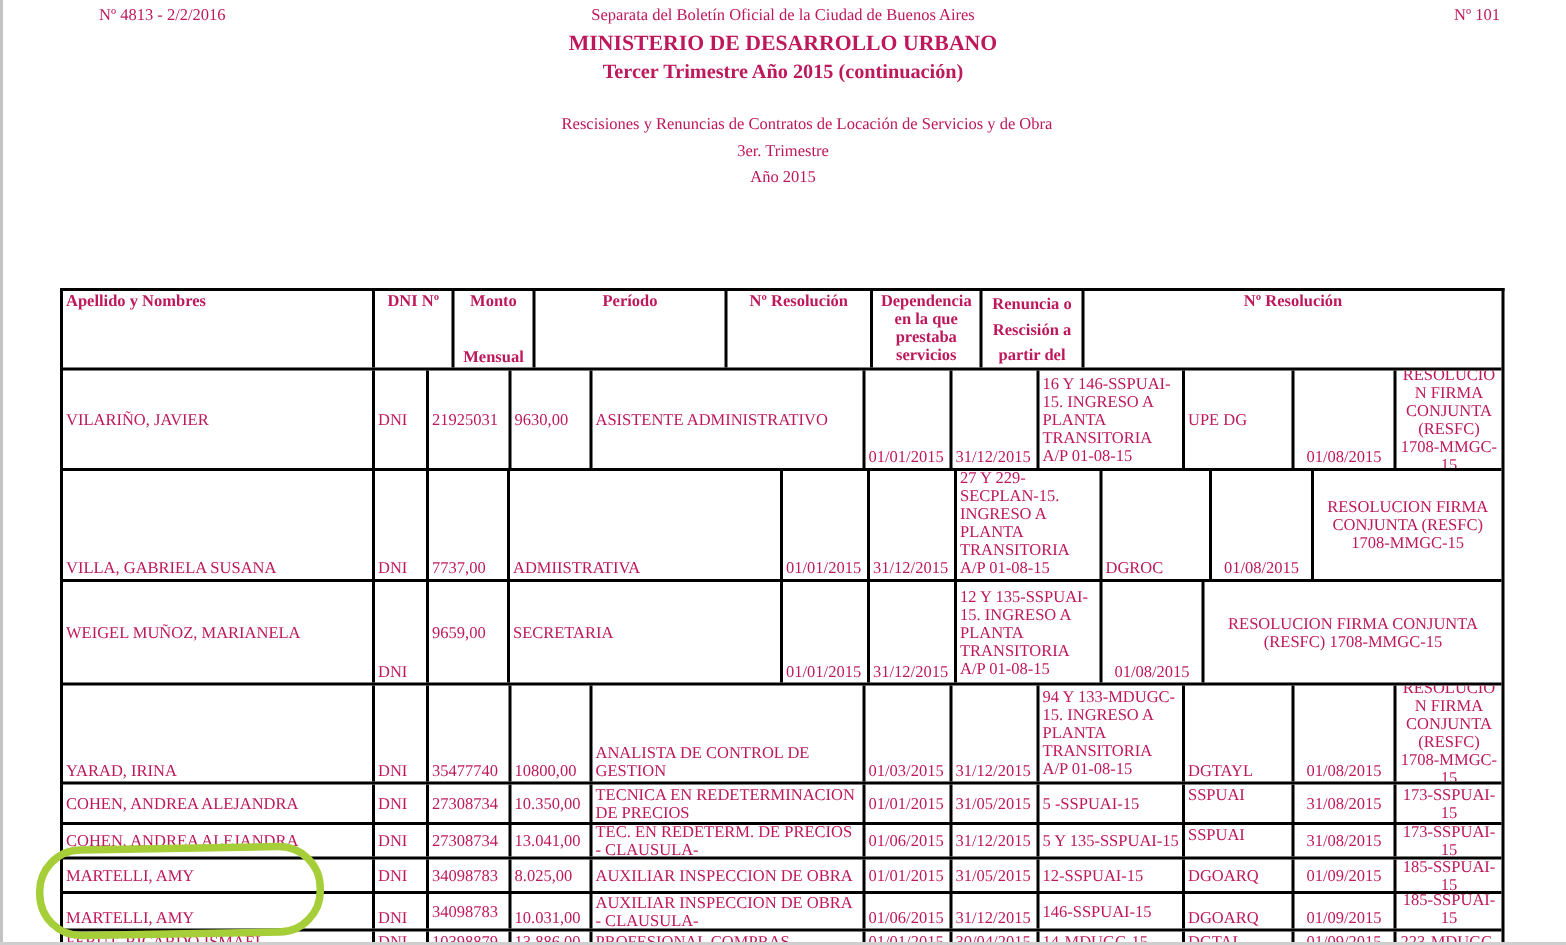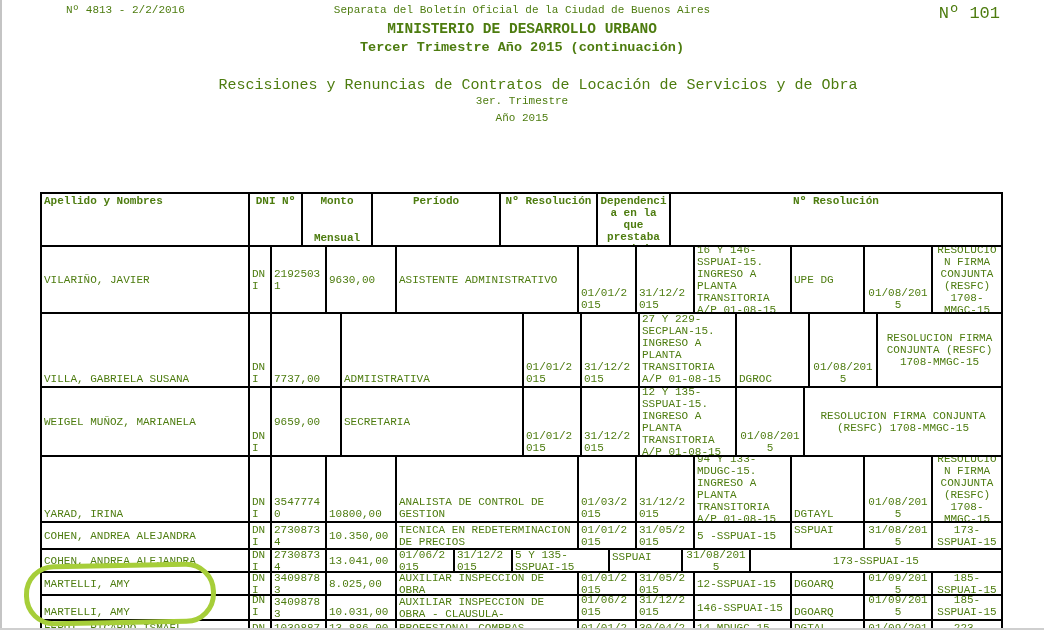--- a/index.html
+++ b/index.html
@@ -1,42 +1,42 @@
 <!DOCTYPE html>
 <html><head>
 <meta charset="utf-8">
 <style>
   html,body{margin:0;padding:0;background:#e9e9e9;}
   .page{
     position:relative;width:1044px;height:630px;background:#ffffff;
-    overflow:hidden;font-family:Liberation Mono, monospace;color:#4d7c0f;
+    overflow:hidden;font-family:Liberation Serif, serif;color:#be185d;
   }
   .edge-left{position:absolute;left:0;top:0;width:2px;height:100%;background:#c4c4c4;}
   .edge-bottom{position:absolute;left:0;bottom:0;width:100%;height:2px;background:#cfcfcf;}
 
   .hdr-left{position:absolute;left:66px;top:4px;font-size:11px;}
   .hdr-center{position:absolute;left:0;right:0;top:4px;text-align:center;font-size:11px;}
-  .hdr-right{position:absolute;right:44px;top:4px;font-size:17px;}
+  .hdr-right{position:absolute;right:44px;top:4px;font-size:11px;}
   .title1{position:absolute;left:0;right:0;top:21px;text-align:center;font-weight:bold;font-size:14.5px;}
   .title2{position:absolute;left:0;right:0;top:40px;text-align:center;font-weight:bold;font-size:13.5px;}
-  .sub1{position:absolute;left:0;right:0;top:77px;text-align:center;font-size:15px;padding-left:32px;}
+  .sub1{position:absolute;left:0;right:0;top:77px;text-align:center;font-size:11px;padding-left:32px;}
   .sub2{position:absolute;left:0;right:0;top:95px;text-align:center;font-size:11px;}
   .sub3{position:absolute;left:0;right:0;top:112px;text-align:center;font-size:11px;}
 
   .tbl{position:absolute;left:40px;top:192px;width:963px;border:2px solid #000;border-bottom:none;box-sizing:border-box;}
   .tr{display:flex;border-bottom:2px solid #000;box-sizing:border-box;}
   .td,.th{
     box-sizing:border-box;border-right:2px solid #000;padding:1px 2px;
     font-size:11px;line-height:12px;display:flex;flex-direction:column;
     overflow:hidden;flex-shrink:0;word-wrap:break-word;
   }
   .td:last-child,.th:last-child{border-right:none;flex:1;}
   .th{font-weight:bold;}
   
-  .c1{width:208px}.c2{width:22px}.c3{width:55px}.c4{width:70px}.c5{width:182px}
+  .c1{width:208px}.c2{width:36px}.c3{width:55px}.c4{width:54px}.c5{width:182px}
   .c6{width:58px}.c7{width:58px}.c8{width:97px}.c9{width:73px}.c10{width:68px}.c11{width:87px}
   .hc23{width:53px}.hc67{width:128px}
   
   .rh{height:53px}.r1{height:67px}.r2{height:74px}.r3{height:69px}.r4{height:66px}
   .r5{height:27px}.r6{height:23px}.r7{height:23px}.r8{height:25px}.r9{height:34px}
   
   .va-t{justify-content:flex-start}.va-m{justify-content:center}.va-b{justify-content:flex-end}
   .ta-c{text-align:center}
   .th-mm{justify-content:space-between;text-align:center}
   .th-ren{line-height:17px;text-align:center}
@@ -69,20 +69,21 @@
     <div class="tr rh">
       <div class="th c1 va-t">Apellido y Nombres</div>
       <div class="th hc23 va-t ta-c">DNI Nº</div>
       <div class="th c4 th-mm">
         <span>Monto</span>
         <span>Mensual</span>
       </div>
       <div class="th hc67 va-t ta-c">Período</div>
       <div class="th c8 va-t ta-c">Nº Resolución</div>
       <div class="th c9 va-t th-dep">Dependencia en la que prestaba servicios</div>
+      <div class="th c10 va-t th-ren">Renuncia o Rescisión a partir del</div>
       <div class="th c11 va-t ta-c">Nº Resolución</div>
     </div>
 
     <div class="tr r1">
       <div class="td c1 va-m">VILARIÑO, JAVIER</div>
       <div class="td c2 va-m">DNI</div>
       <div class="td c3 va-m">21925031</div>
       <div class="td c4 va-m">9630,00</div>
       <div class="td c5 va-m">ASISTENTE ADMINISTRATIVO</div>
       <div class="td c6 va-b">01/01/2015</div>
@@ -144,20 +145,21 @@
       <div class="td c9 va-t">SSPUAI</div>
       <div class="td c10 va-m ta-c">31/08/2015</div>
       <div class="td c11 va-m ta-c">173-SSPUAI-15</div>
     </div>
 
     <div class="tr r6">
       <div class="td c1 va-m">COHEN, ANDREA ALEJANDRA</div>
       <div class="td c2 va-m">DNI</div>
       <div class="td c3 va-m">27308734</div>
       <div class="td c4 va-m">13.041,00</div>
+      <div class="td c5 va-m">TEC. EN REDETERM. DE PRECIOS - CLAUSULA-</div>
       <div class="td c6 va-m">01/06/2015</div>
       <div class="td c7 va-m">31/12/2015</div>
       <div class="td c8 va-m">5 Y 135-SSPUAI-15</div>
       <div class="td c9 va-t">SSPUAI</div>
       <div class="td c10 va-m ta-c">31/08/2015</div>
       <div class="td c11 va-m ta-c">173-SSPUAI-15</div>
     </div>
 
     <div class="tr r7">
       <div class="td c1 va-m">MARTELLI, AMY</div>

